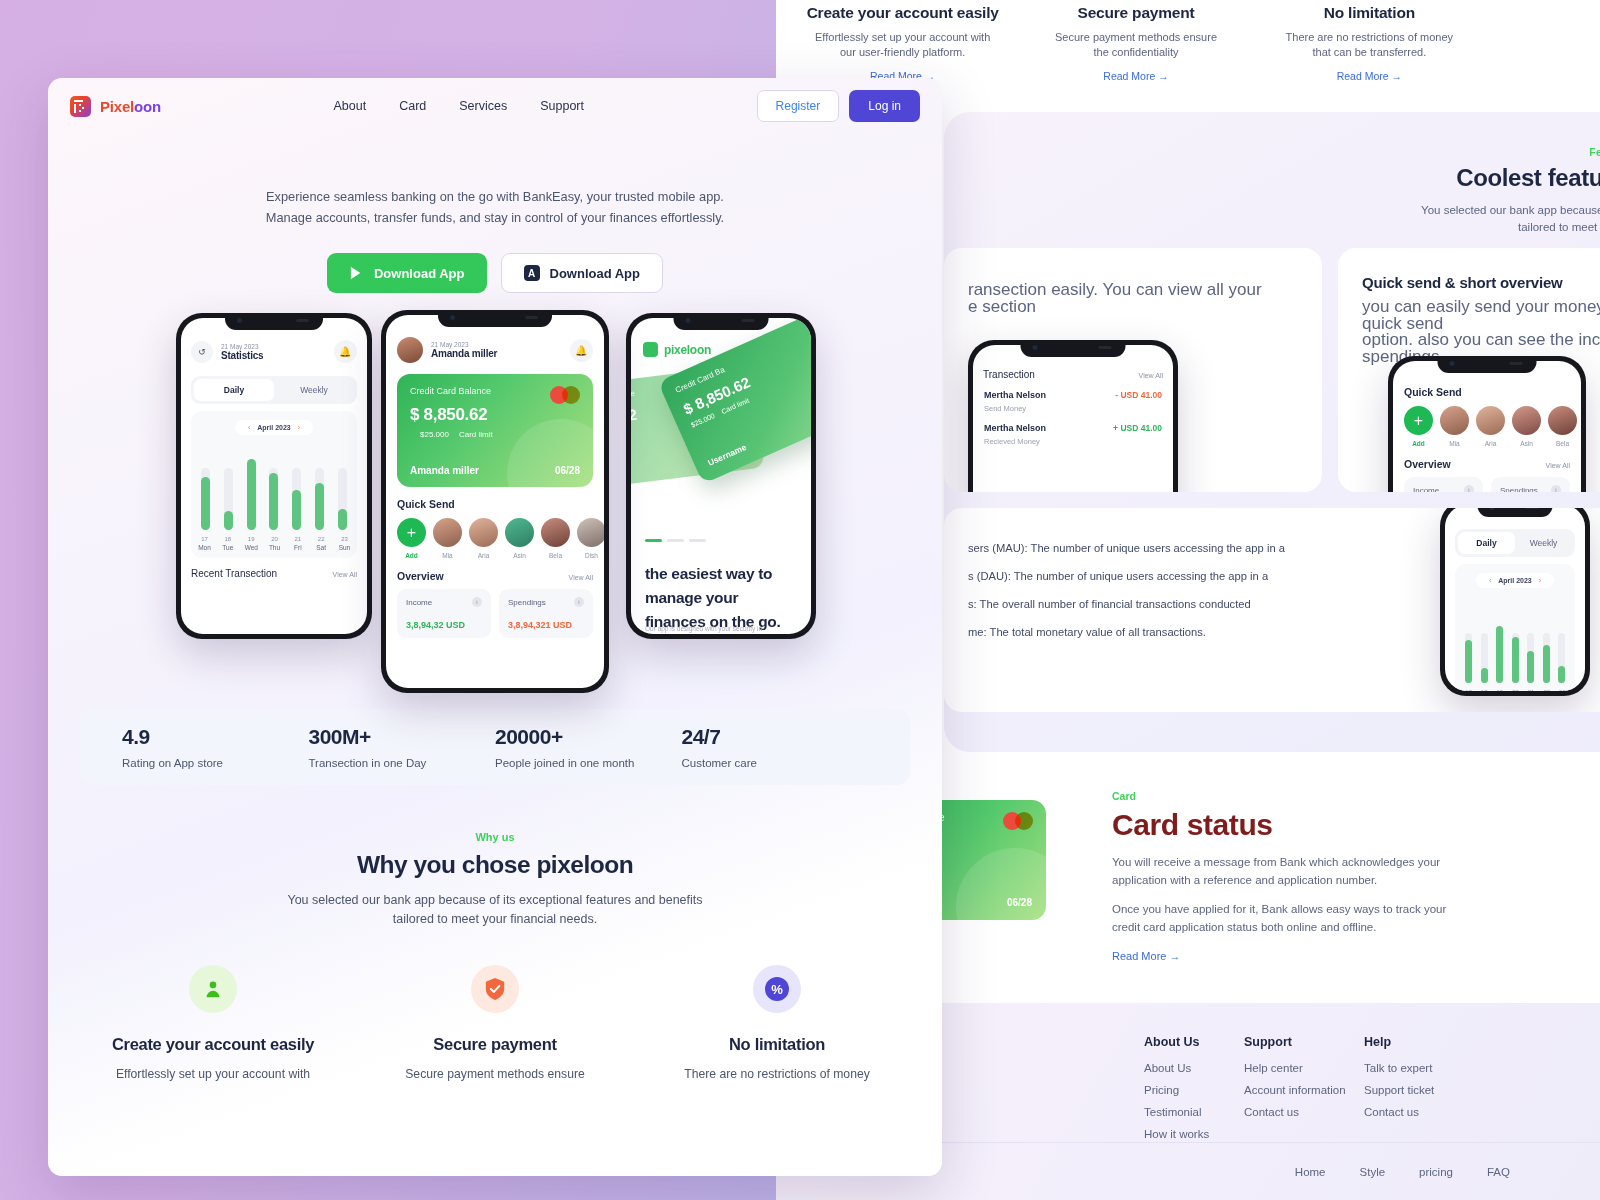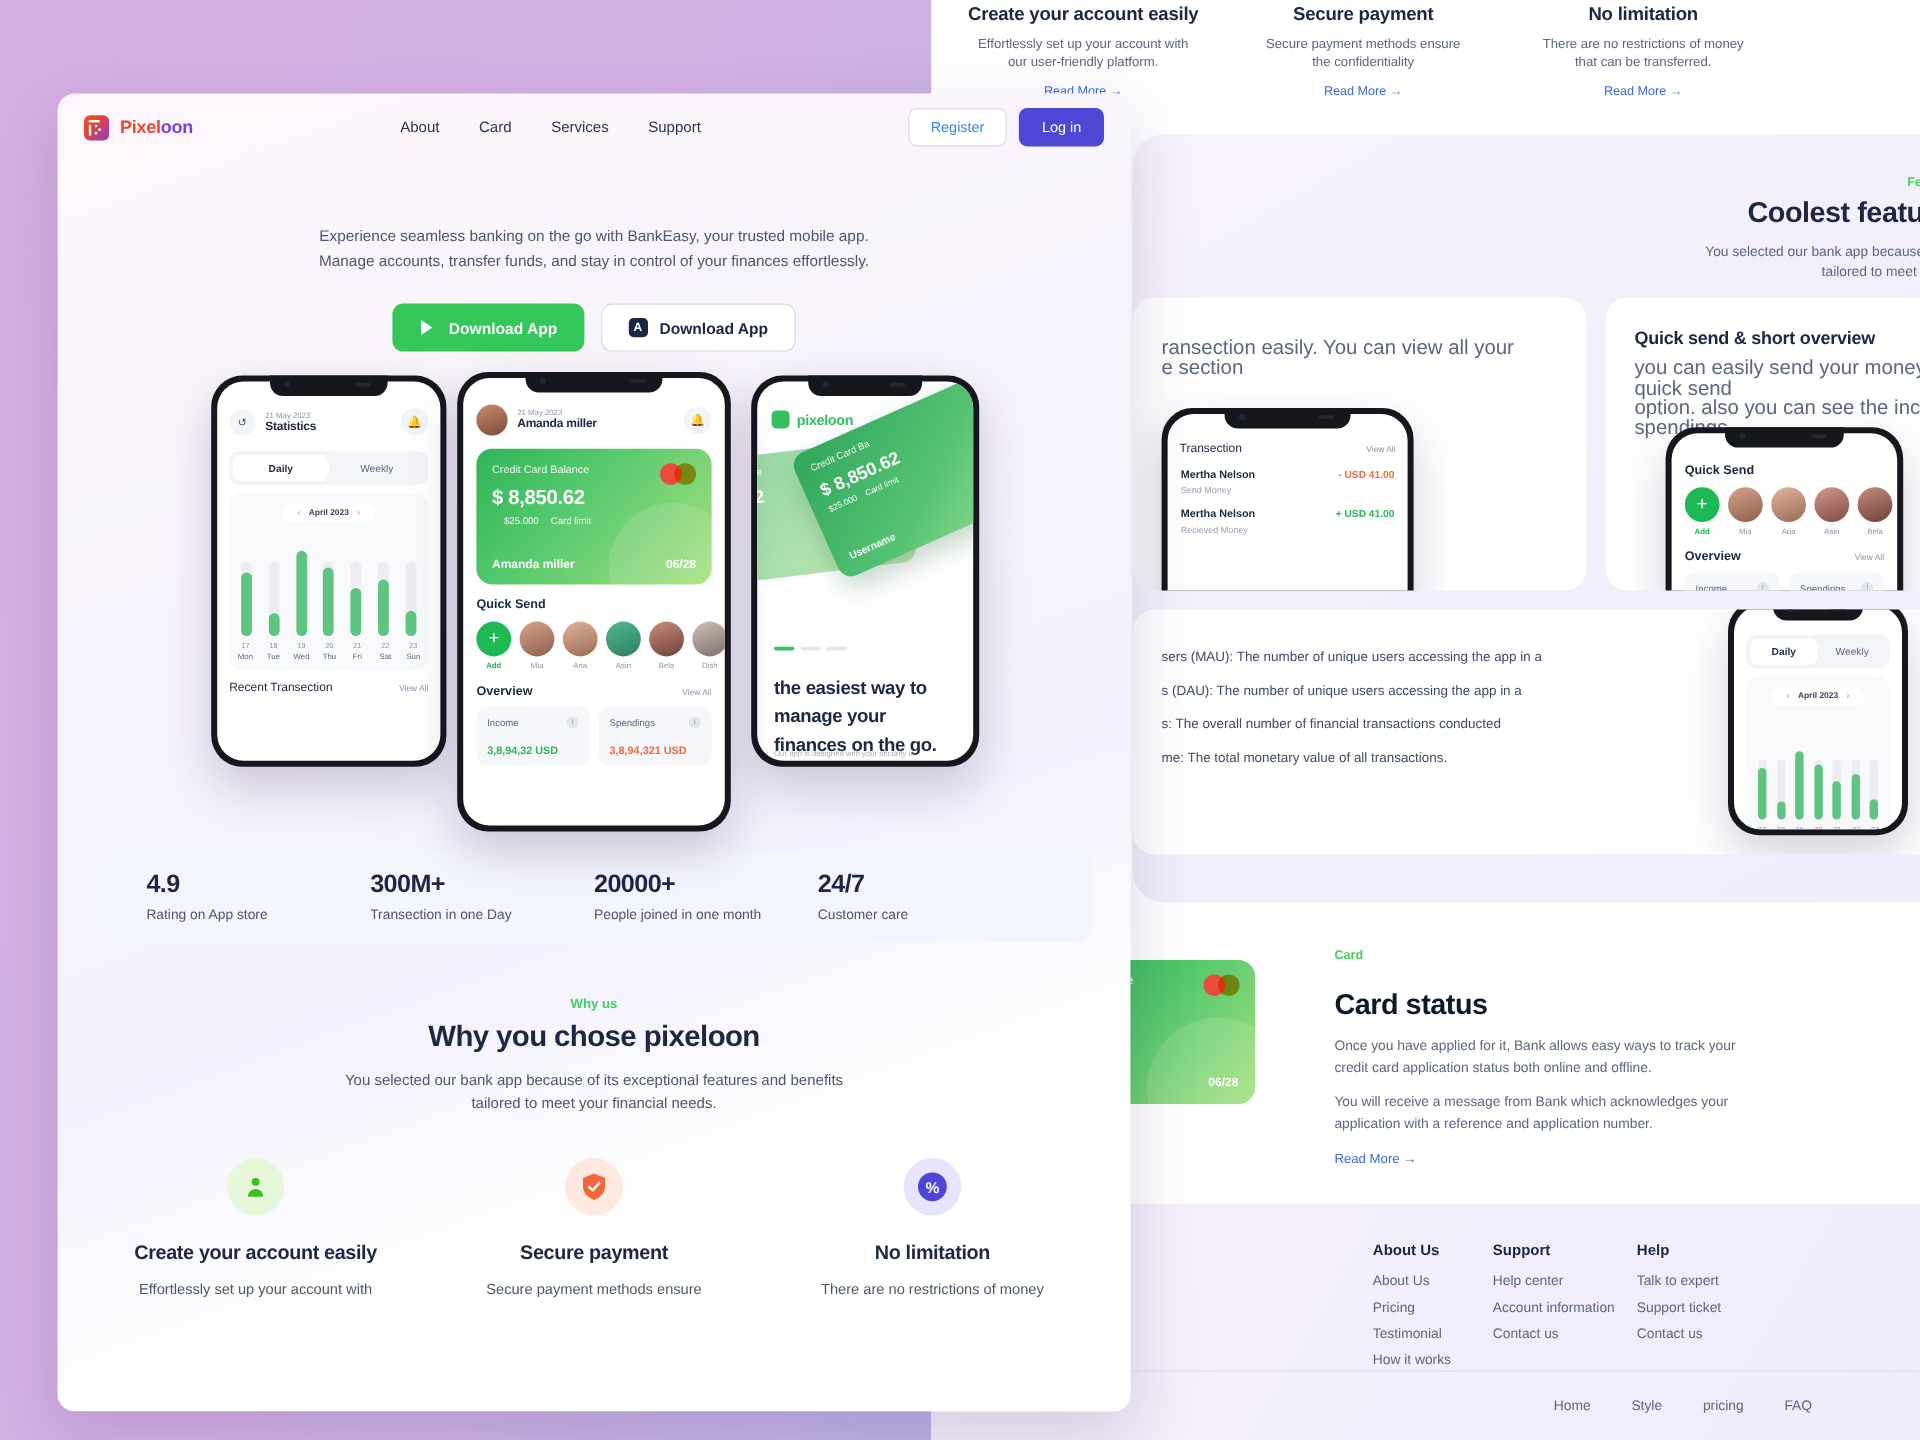--- a/index.html
+++ b/index.html
@@ -35,21 +35,21 @@
 
   .feat-card {
     position: absolute; background: #fff; border-radius: 18px; overflow: hidden;
   }
   .feat-card h3 { font-size: 15px; font-weight: 700; color: #1d2744; letter-spacing:-.2px; }
   .feat-card p { font-size: 17px; line-height: 16.5px; color: #5c6582; margin-top: 8px; }
   .feat-card li { font-size: 11.2px; line-height: 28px; color: #404a68; list-style: none; }
 
   .bg-card-status { position: absolute; left: 336px; top: 790px; width: 340px; }
   .bg-card-status .tag { font-size: 10.5px; font-weight: 700; color: #3fd15a; }
-  .bg-card-status h2 { font-size: 24px; font-weight: 700; margin-top: 22px; color:#0f172a; letter-spacing:-.4px;}
+  .bg-card-status h2 { font-size: 30px; font-weight: 700; margin-top: 6px; color:#7f1d1d; letter-spacing:-.4px;}
   .bg-card-status p { font-size: 11.5px; line-height: 17.5px; color: #5c6582; margin-top: 12px; }
   .bg-card-status a { font-size: 11px; color: #3b6bdb; display: inline-block; margin-top: 14px; }
 
   .bg-footer {
     position: absolute; left: 0; top: 1003px; width: 824px; height: 197px;
     background: linear-gradient(120deg,#f6f0fa 0%,#f2eefb 50%,#efecfa 100%);
   }
   .bg-footer-inner { position: absolute; left: 0; top: 26px; width: 824px; height: 110px; }
   .bg-foot-brand { position: absolute; left: -60px; top: 4px; width: 300px; }
   .bg-foot-brand .nm { font-size: 18px; font-weight: 700; color: #6c4fe0; }
@@ -434,22 +434,22 @@
               </div>
           </div>
         </div>
       </div>
     </div>
   </div>
 
   <div class="bg-card-status">
     <div class="tag">Card</div>
     <h2>Card status</h2>
+    <p>You will receive a message from Bank which acknowledges your application with a reference and application number.</p>
     <p>Once you have applied for it, Bank allows easy ways to track your credit card application status both online and offline.</p>
-    <p>You will receive a message from Bank which acknowledges your application with a reference and application number.</p>
     <a>Read More →</a>
   </div>
 
   <div style="position:absolute;left:110px;top:800px;width:160px;height:120px;border-radius:14px;background:linear-gradient(130deg,#2fb457 0%,#56c96d 45%,#a7e07f 100%);color:#fff;padding:12px 14px;overflow:hidden;">
     <div style="position:absolute;right:-28px;bottom:-46px;width:118px;height:118px;border-radius:50%;background:rgba(255,255,255,.12);"></div>
     <div style="font-size:10px;">d Balance</div>
     <div style="font-size:17px;font-weight:700;margin-top:10px;">0.62</div>
     <div style="font-size:8px;margin-top:6px;">Card limit</div>
     <div class="mc">
         <i class="l"></i>

